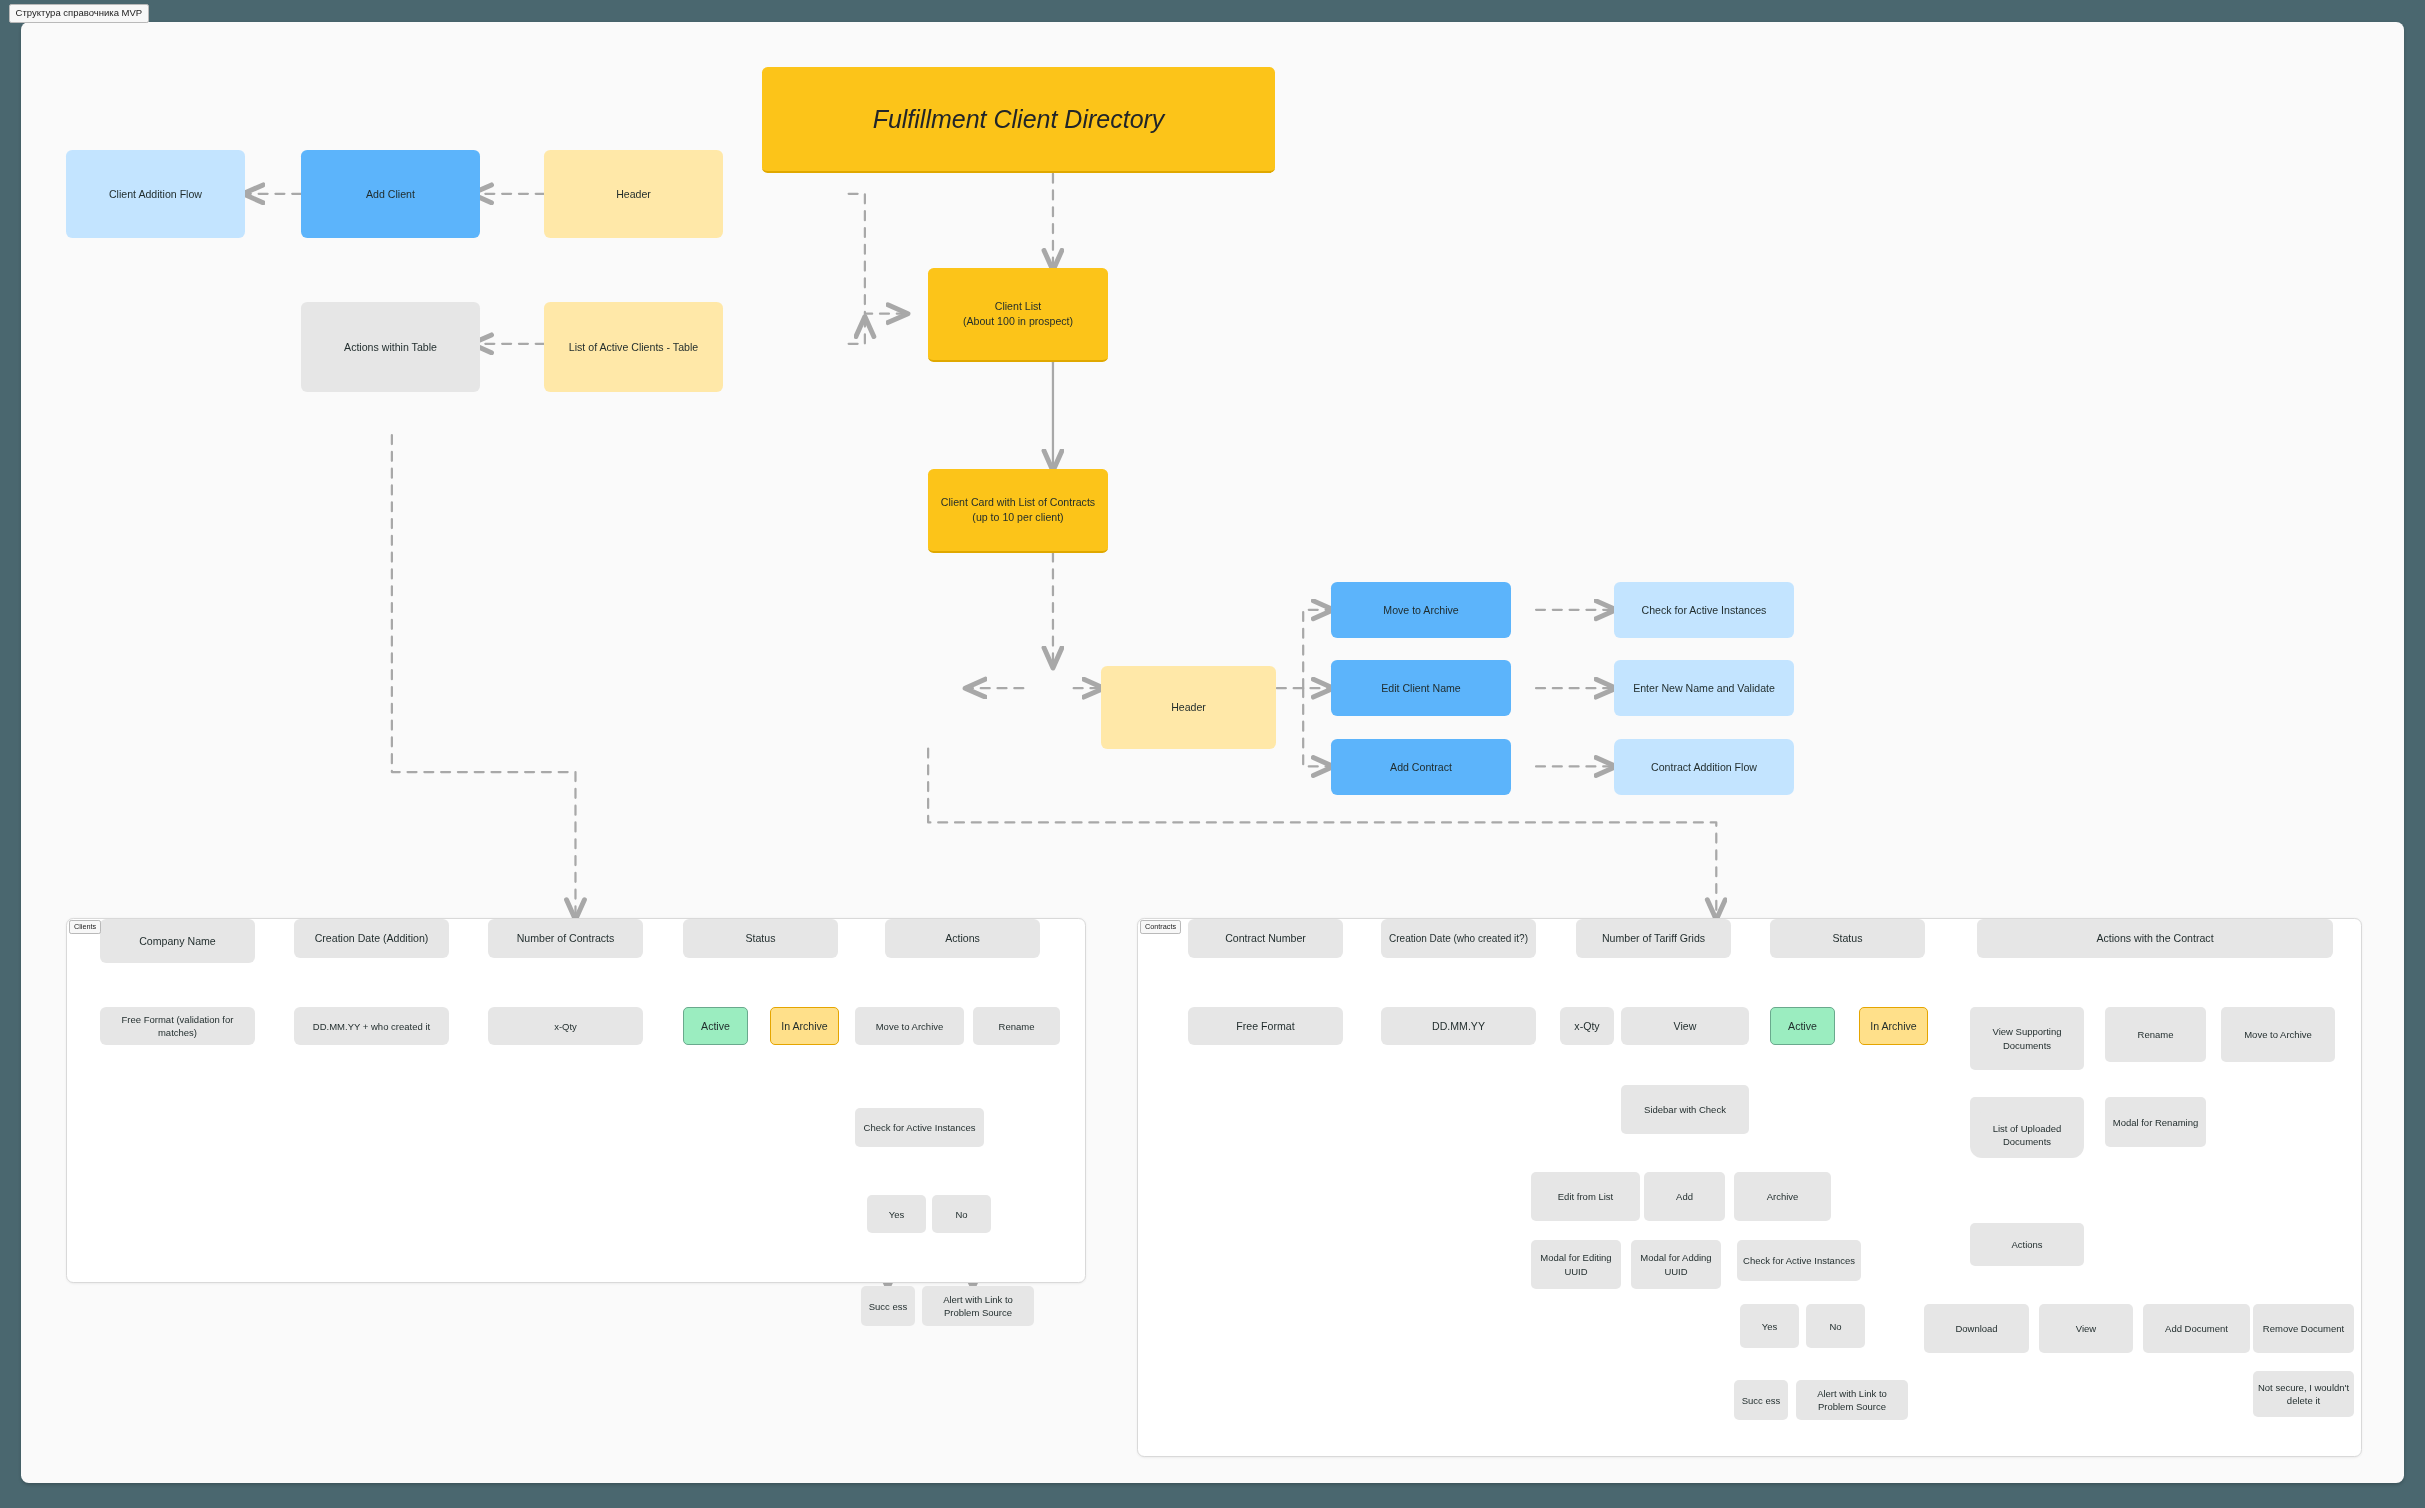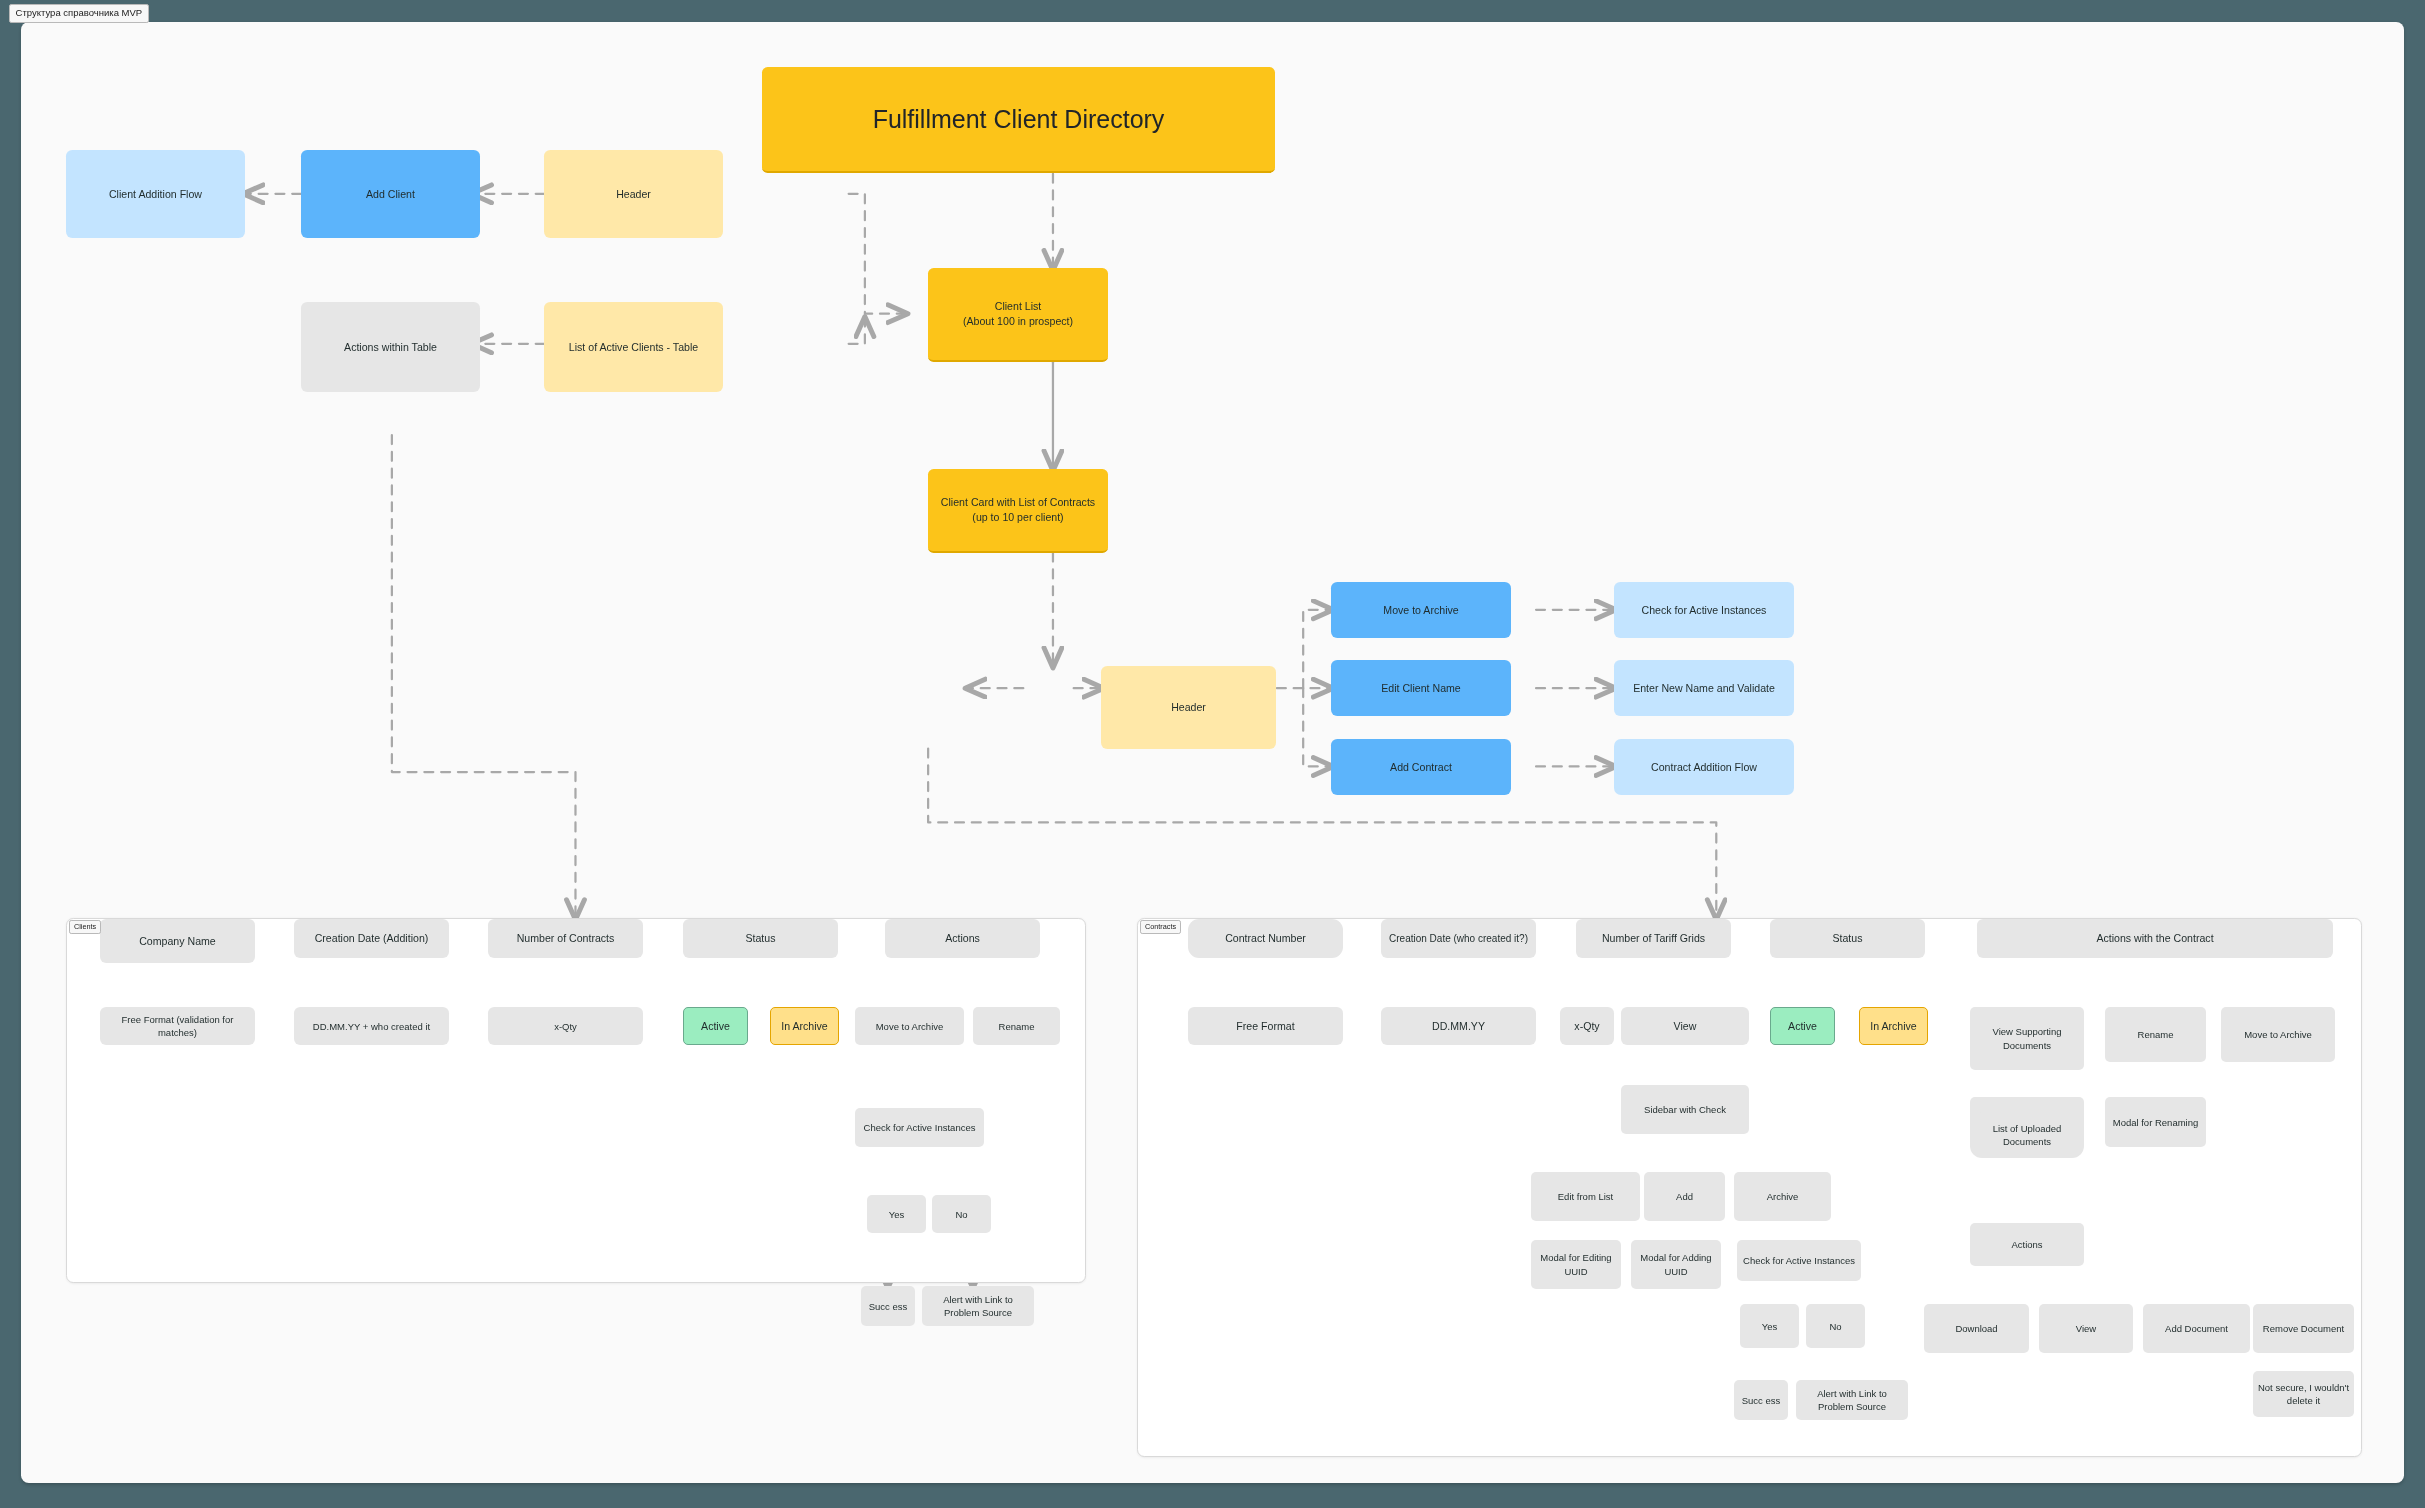--- a/index.html
+++ b/index.html
@@ -177,21 +177,21 @@
 
         <path d="M3584,2222 L3584,2250 L3494,2250 L3494,2290" stroke-dasharray="14 12"></path>
         <path d="M3584,2222 L3584,2250 L3689,2250 L3689,2290" stroke-dasharray="14 12"></path>
         <path d="M3584,2222 L3584,2250 L3886,2250 L3886,2290" stroke-dasharray="14 12"></path>
         <path d="M3584,2222 L3584,2250 L4078,2250 L4078,2290" stroke-dasharray="14 12"></path>
 
         <path d="M4078,2378 L4078,2410" stroke-dasharray="14 12"></path>
       </g>
     </svg>
 
-    <div class="node n-title" style="left:741px;top:45px;width:513px;height:106px;">Fulfillment Client Directory</div>
+    <div class="node n-title" style="left:741px;top:45px;width:513px;height:106px;font-style:italic;">Fulfillment Client Directory</div>
 
     <div class="node n-amber" style="left:907px;top:246px;width:180px;height:94px;flex-direction:column;">
       <span>Client List</span>
       <span>(About 100 in prospect)</span>
     </div>
 
     <div class="node n-amber" style="left:907px;top:447px;width:180px;height:84px;">
       <span>Client Card with List of Contracts (up to 10 per client)</span>
     </div>
 
@@ -242,21 +242,21 @@
 
     <div class="node n-greysm" style="left:846px;top:1173px;width:59px;height:38px;">Yes</div>
     <div class="node n-greysm" style="left:911px;top:1173px;width:59px;height:38px;">No</div>
 
     <div class="node n-greysm" style="left:840px;top:1264px;width:54px;height:40px;">Succ ess</div>
     <div class="node n-greysm" style="left:901px;top:1264px;width:112px;height:40px;">Alert with Link to Problem Source</div>
 
     <div class="panel" style="left:1116px;top:896px;width:1223px;height:537px;"></div>
     <div class="tab-chip" style="left:1119px;top:898px;font-size:7.3px;padding:1.7px 3.9px;">Contracts</div>
 
-    <div class="node n-grey" style="left:1167px;top:897px;width:155px;height:39px;border-radius:11px;">Contract Number</div>
+    <div class="node n-grey" style="left:1167px;top:897px;width:155px;height:39px;">Contract Number</div>
     <div class="node n-grey" style="left:1360px;top:897px;width:155px;height:39px;font-size:10px;">Creation Date (who created it?)</div>
     <div class="node n-grey" style="left:1555px;top:897px;width:155px;height:39px;">Number of Tariff Grids</div>
     <div class="node n-grey" style="left:1749px;top:897px;width:155px;height:39px;">Status</div>
     <div class="node n-grey" style="left:1956px;top:897px;width:356px;height:39px;">Actions with the Contract</div>
 
     <div class="node n-grey" style="left:1167px;top:985px;width:155px;height:38px;">Free Format</div>
     <div class="node n-grey" style="left:1360px;top:985px;width:155px;height:38px;">DD.MM.YY</div>
 
     <div class="node n-grey" style="left:1539px;top:985px;width:54px;height:38px;">x-Qty</div>
     <div class="node n-grey" style="left:1600px;top:985px;width:128px;height:38px;">View</div>

